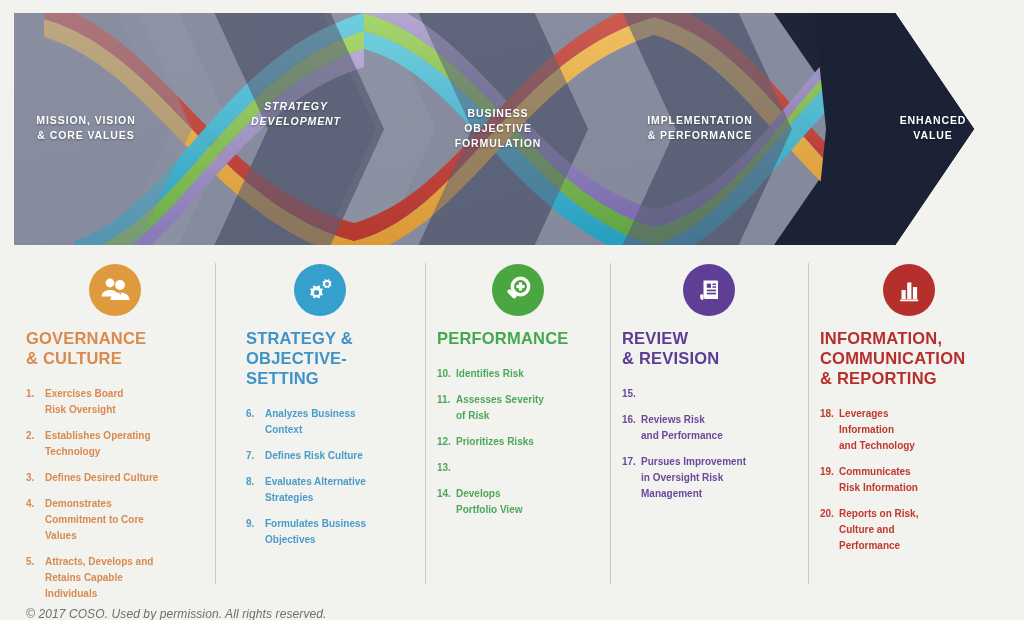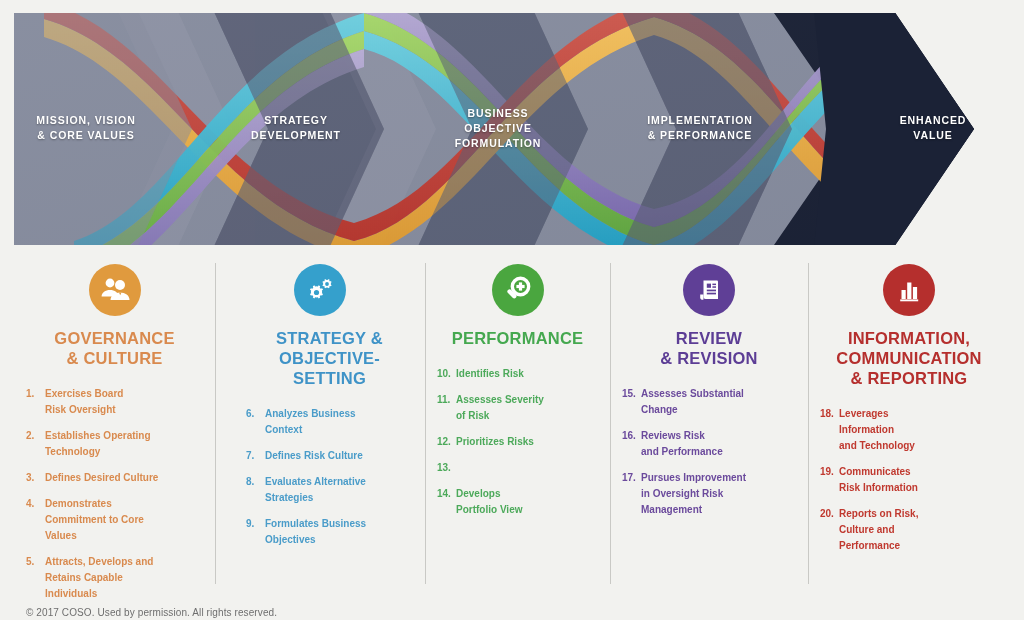--- a/index.html
+++ b/index.html
@@ -40,21 +40,21 @@
     font-size: 10.5px;
     font-weight: bold;
     letter-spacing: 0.9px;
     line-height: 15px;
     text-align: center;
     white-space: pre-line;
     transform: translate(-50%, -50%);
     text-shadow: 0 1px 2px rgba(0,0,0,0.35);
   }
   .stage-1 { left: 72px;  top: 115px; }
-  .stage-2 { left: 282px; top: 115px; }
+  .stage-2 { left: 282px; top: 101px; font-style: italic; }
   .stage-3 { left: 484px; top: 115px; }
   .stage-4 { left: 686px; top: 115px; }
   .stage-5 { left: 919px; top: 115px; }
 
   
   .columns {
     position: absolute;
     left: 14px;
     top: 256px;
     width: 996px;
@@ -91,21 +91,20 @@
     width: 52px;
     height: 52px;
     border-radius: 50%;
     display: flex;
     align-items: center;
     justify-content: center;
   }
   .icon-circle svg { display: block; }
 
   .col-title {
-    text-align: center;
     font-size: 16.5px;
     font-weight: bold;
     line-height: 20px;
     letter-spacing: 0.2px;
     white-space: pre-line;
     margin-bottom: 18px;
   }
 
   ol.principles {
     list-style: none;
@@ -139,21 +138,22 @@
   .c2 .col-title { color: #3f93c7; }
   .c3 .col-title { color: #45a84f; }
   .c4 .col-title { color: #5c3d95; }
   .c5 .col-title { color: #b52f2d; }
 
   
   .footer {
     position: absolute;
     left: 26px;
     top: 607px;
-    font-size: 10px;
+    font-size: 12px;
+    font-style: italic;
     color: #6e6e6e;
     letter-spacing: 0.1px;
   }
 </style>
 </head>
 <body>
 
 <div class="banner">
   <svg viewBox="0 0 996 232" xmlns="http://www.w3.org/2000/svg">
     <defs>
@@ -404,22 +404,20 @@
           <rect x="14.8" y="16.6" width="9.2" height="1.7" fill="#5f3f96"></rect>
           <rect x="14.8" y="19.7" width="9.2" height="1.7" fill="#5f3f96"></rect>
         </svg>
       </div>
     </div>
     <div class="col-title">REVIEW
 &amp; REVISION</div>
     <ol class="principles">
       <li>
           <span class="num">15.</span>
-          <span class="txt">Assesses Substantial
-Change</span>
         </li>
       <li>
           <span class="num">16.</span>
           <span class="txt">Reviews Risk
 and Performance</span>
         </li>
       <li>
           <span class="num">17.</span>
           <span class="txt">Pursues Improvement
 in Oversight Risk

